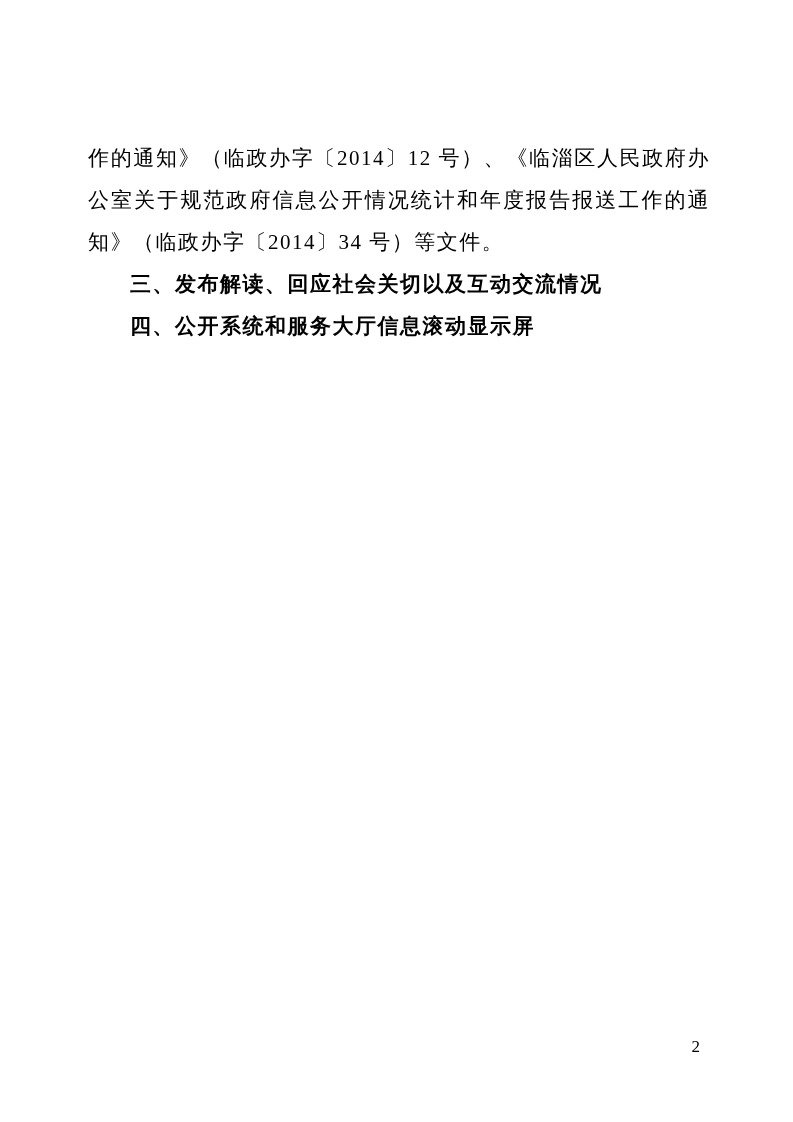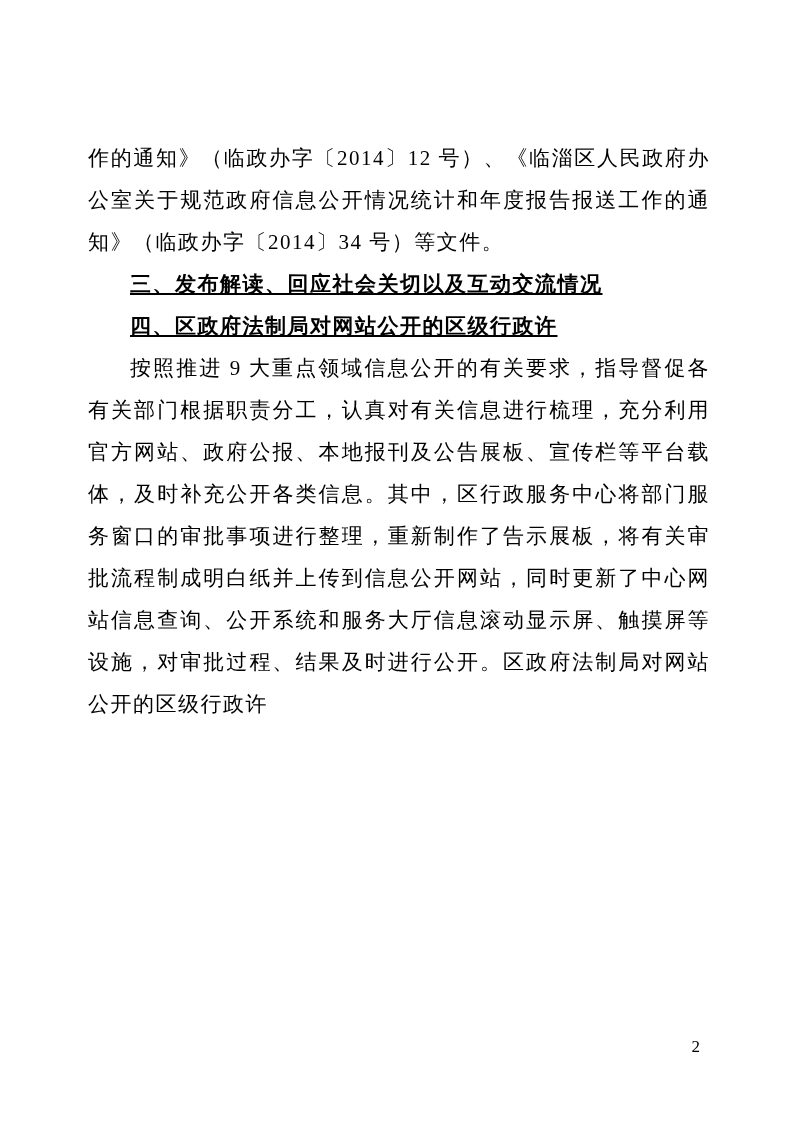--- a/index.html
+++ b/index.html
@@ -34,36 +34,34 @@
   .p-cont {
     text-indent: 0;
   }
   .p-body {
     text-indent: 2em;
   }
   .p-heading {
     text-indent: 2em;
     font-weight: bold;
     font-family: "Liberation Sans", "DejaVu Sans", sans-serif;
-    text-decoration: underline;
   }
   .page-number {
     position: absolute;
     top: 1036px;
     right: 93px;
     font-size: 17px;
     line-height: 22px;
     font-family: "Liberation Serif", "DejaVu Serif", serif;
     color: #000000;
   }
 </style>
 </head>
 <body>
 
 <div class="page">
   <div class="content">
     <p class="p-cont">作的通知》（临政办字〔2014〕12 号）、《临淄区人民政府办公室关于规范政府信息公开情况统计和年度报告报送工作的通知》（临政办字〔2014〕34 号）等文件。</p>
     <p class="p-heading">三、发布解读、回应社会关切以及互动交流情况</p>
-    <p class="p-heading">四、区政府法制局对网站公开的区级行政许</p>
-    <p class="p-body">按照推进 9 大重点领域信息公开的有关要求，指导督促各有关部门根据职责分工，认真对有关信息进行梳理，充分利用官方网站、政府公报、本地报刊及公告展板、宣传栏等平台载体，及时补充公开各类信息。其中，区行政服务中心将部门服务窗口的审批事项进行整理，重新制作了告示展板，将有关审批流程制成明白纸并上传到信息公开网站，同时更新了中心网站信息查询、公开系统和服务大厅信息滚动显示屏、触摸屏等设施，对审批过程、结果及时进行公开。区政府法制局对网站公开的区级行政许</p>
+    <p class="p-heading">四、公开系统和服务大厅信息滚动显示屏</p>
   </div>
   <span class="page-number">2</span>
 </div>
 
 </body></html>

